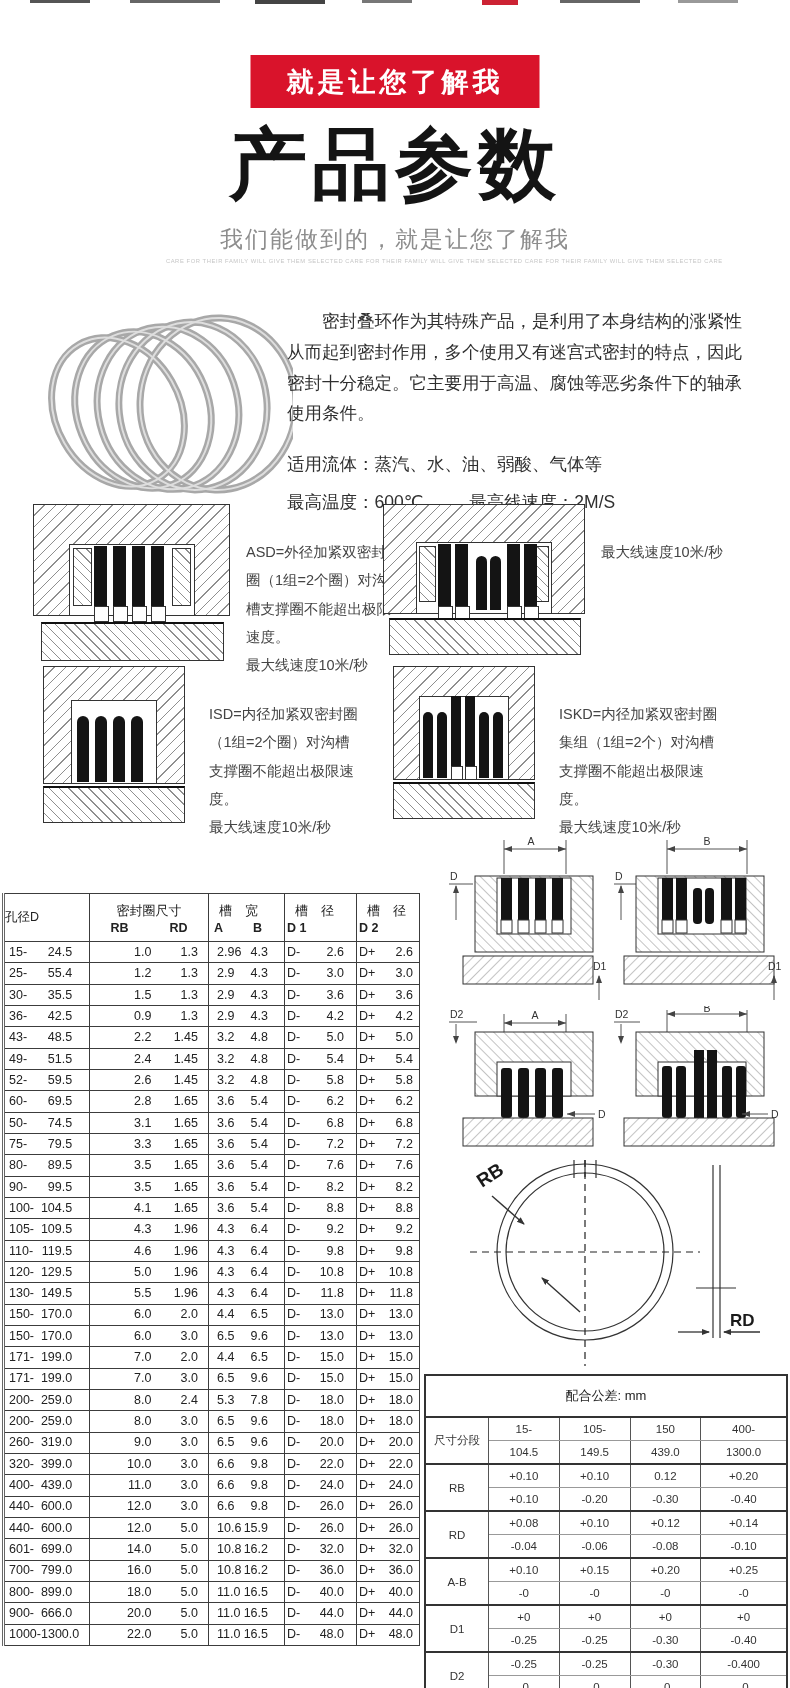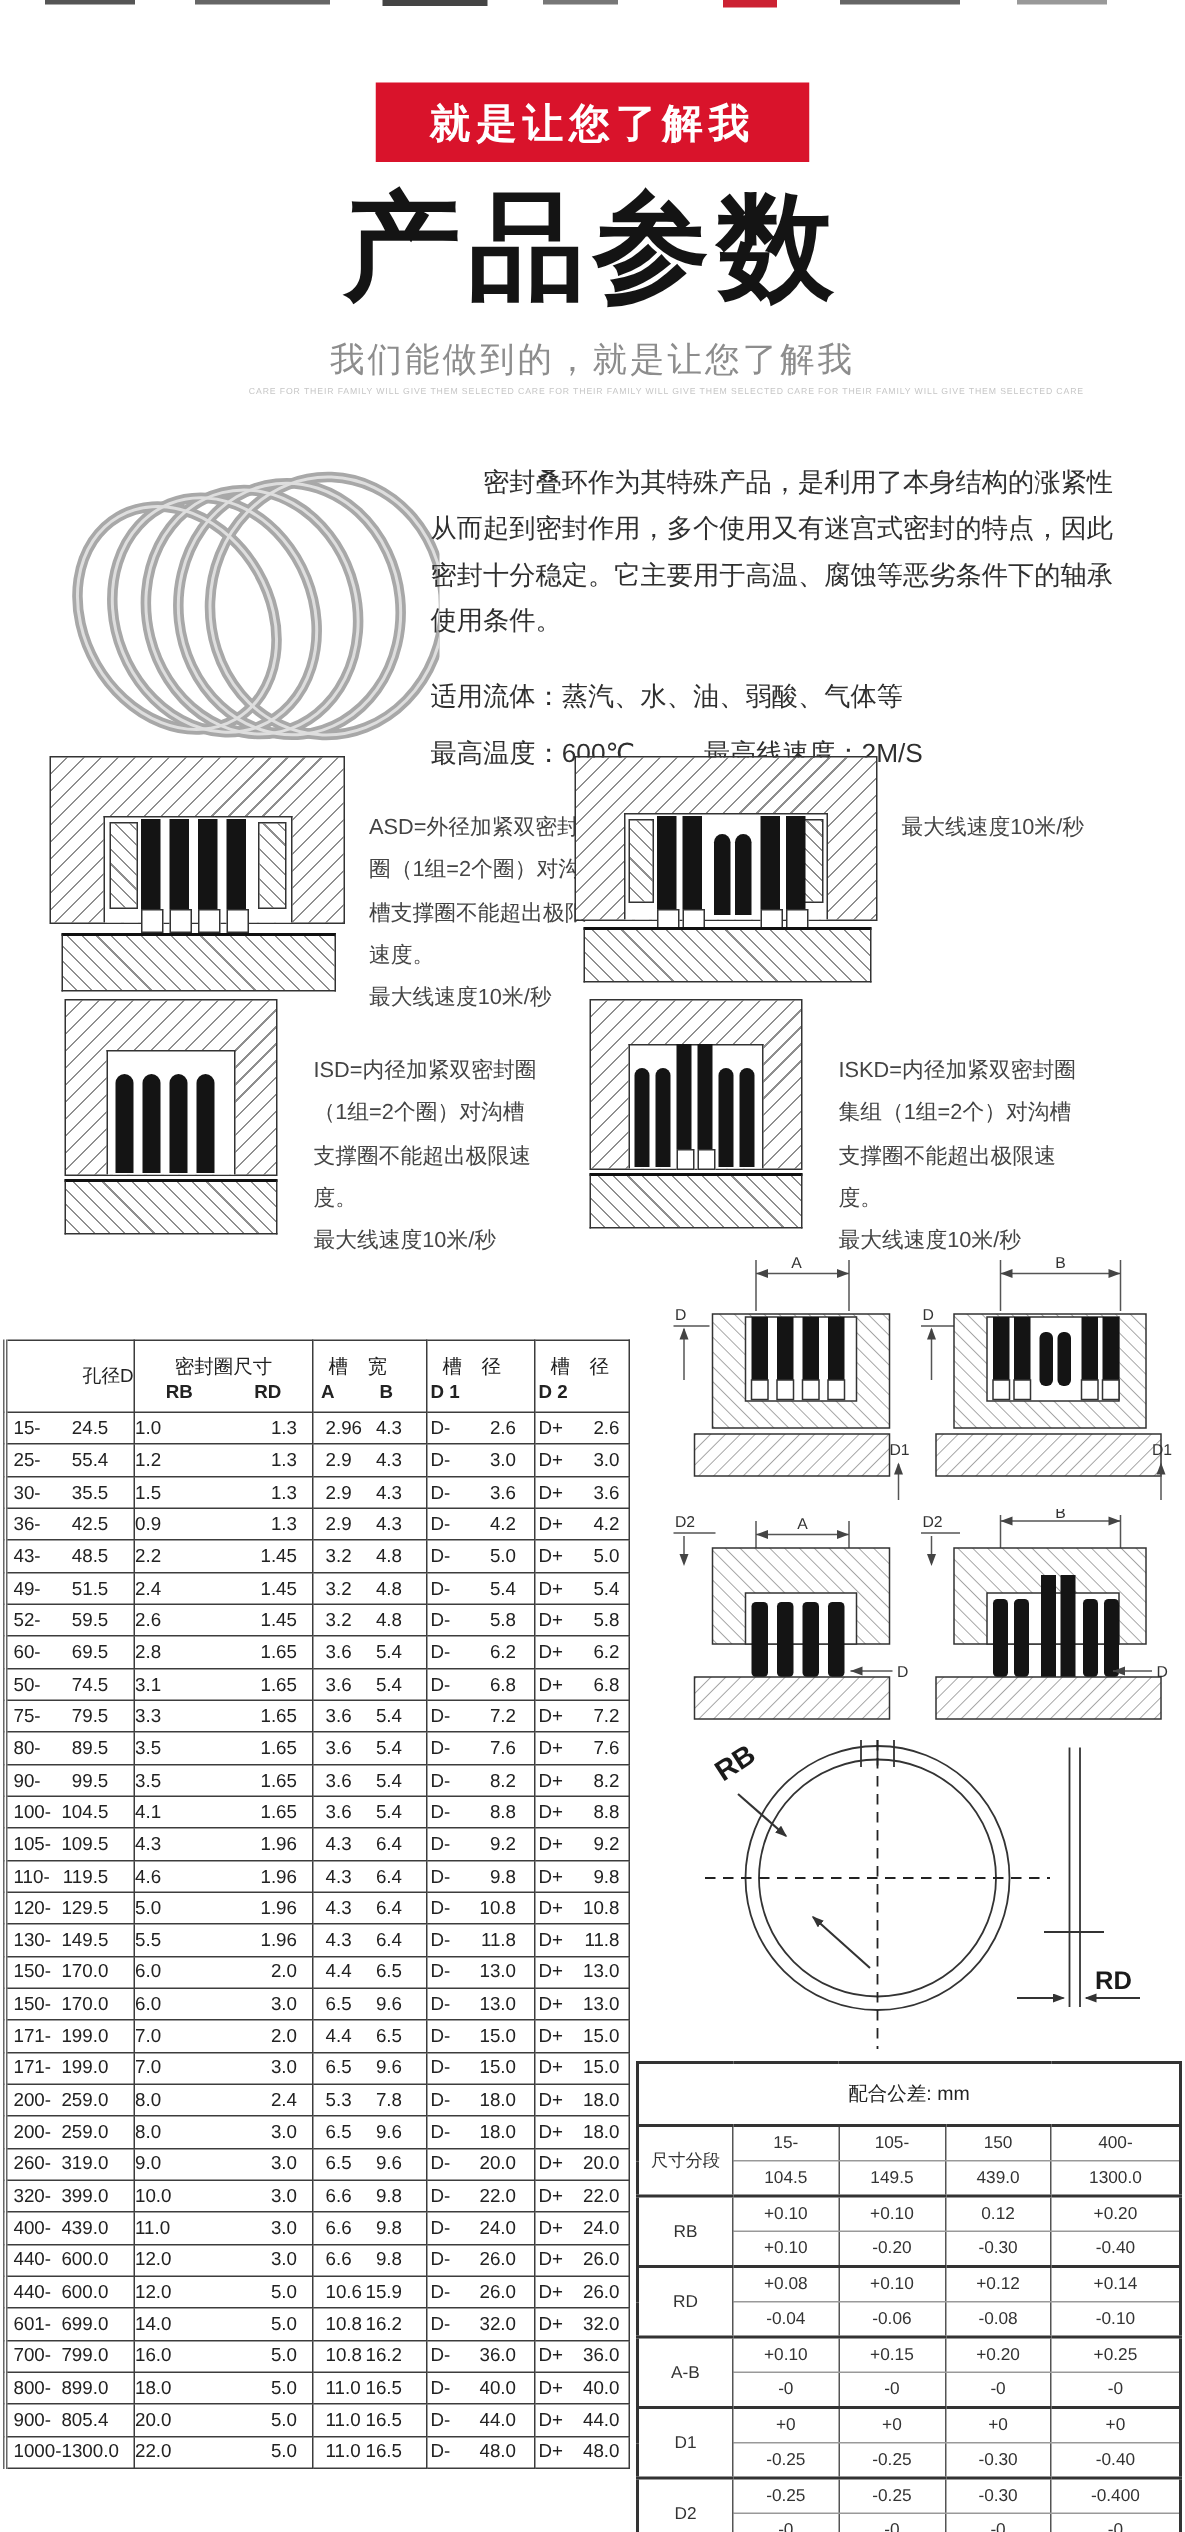--- a/index.html
+++ b/index.html
@@ -40,31 +40,31 @@
   .rbar{background:#141414;border-radius:6px 6px 0 0}
   .foot{background:#fff;border:1px solid #333}
   .shaft{border-top:2px solid #101010}
 
   
   .main-table{position:absolute;left:2px;top:893px;width:416px;border-collapse:collapse;table-layout:fixed;
               border:1px solid #333;border-left:3px double #666;background:#fff}
   .main-table th,.main-table td{border:1px solid #3c3c3c;padding:0;font-size:12.5px;color:#222}
   .main-table thead tr{height:48px}
   .main-table th{vertical-align:middle;font-weight:normal}
-  .th-bore{text-align:right;padding-left:5px;font-weight:bold;font-size:13px}
+  .th-bore{text-align:left;padding-left:5px;font-weight:bold;font-size:13px}
   .h1{font-size:13px;white-space:pre;text-align:center;padding-top:3px}
   .th-slot .h1,.th-d1 .h1,.th-d2 .h1{text-align:left;padding-left:10px}
   .h2{font-weight:bold;font-size:12.5px;padding:1px 0 2px}
   .h2-size{display:flex;justify-content:space-around}
   .h2-slot{display:flex}.h2-slot span:first-child{padding-left:5px}.h2-slot span:last-child{margin-left:30px}
   .h2-d{text-align:left;padding-left:2px;white-space:pre}
   .main-table tbody tr{height:20.33px}
   .cf{display:flex;align-items:center;height:20.33px;width:100%;line-height:1}
   .c-bore .lo{padding-left:4px}.c-bore .hi{margin-left:auto;margin-right:20%}
-  .c-size .rb{width:52%;text-align:left}.c-size .rd{flex:1;text-align:right;padding-right:10px}
+  .c-size .rb{width:52%;text-align:right}.c-size .rd{flex:1;text-align:right;padding-right:10px}
   .c-slot .a{padding-left:8px}.c-slot .b{margin-left:auto;padding-right:16px}
   .c-d1 .pfx,.c-d2 .pfx{padding-left:2px}
   .c-d1 .val{margin-left:auto;padding-right:12px}
   .c-d2 .val{margin-left:auto;padding-right:6px}
 
   
   svg .dl{stroke:#555;stroke-width:1;fill:none}
   svg .ol{stroke:#333;stroke-width:1.2;fill:none}
   svg .dt{font-size:10.5px;fill:#333}
   svg .sbar{fill:#141414}
@@ -1231,21 +1231,21 @@
           <div class="cf">
             <span class="pfx">D+</span>
             <span class="val">40.0</span>
           </div>
         </td>
       </tr>
       <tr>
         <td class="c-bore">
           <div class="cf">
             <span class="lo">900-</span>
-            <span class="hi">805.4</span>
+            <span class="hi">666.0</span>
           </div>
         </td>
         <td class="c-size">
           <div class="cf">
             <span class="rb">20.0</span>
             <span class="rd">5.0</span>
           </div>
         </td>
         <td class="c-slot">
           <div class="cf">

